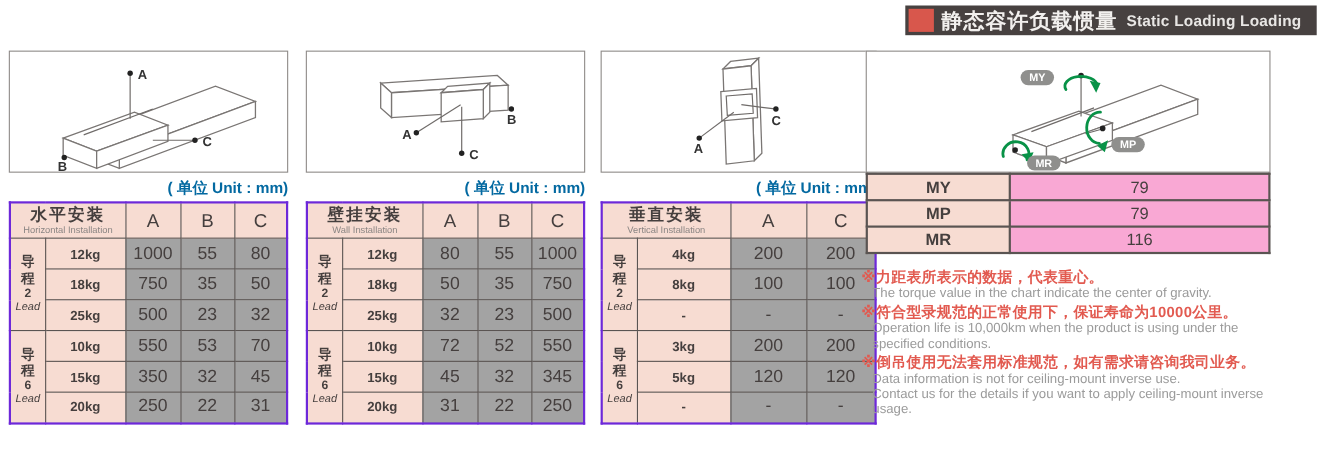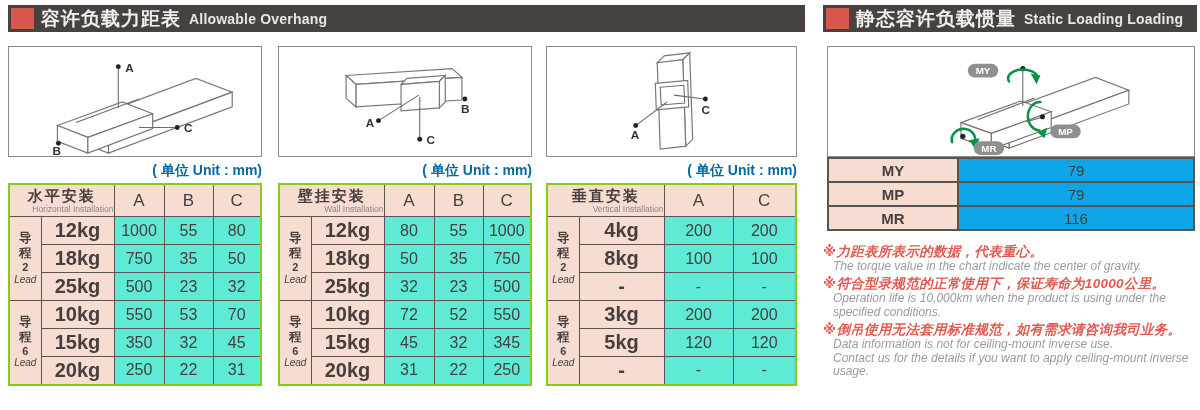--- a/index.html
+++ b/index.html
@@ -10,66 +10,61 @@
   .hdr{position:absolute;top:5px;height:27px;background:#474140;display:flex;align-items:center;}
   .hdr-accent{width:23px;height:21px;background:#d8574c;margin:0 7px 0 3px;flex:0 0 auto;}
   .hdr-zh{font-size:19px;font-weight:bold;color:#f2f0ee;letter-spacing:1px;}
   .hdr-en{font-size:14px;font-weight:bold;color:#e8e6e4;margin-left:8px;letter-spacing:0.2px;}
 
   .col{position:absolute;top:46px;}
   .dbox{height:111px;border:1.5px solid #8e8a88;background:#fff;box-sizing:border-box;}
   .unit{height:26px;line-height:26px;text-align:right;font-size:14px;font-weight:bold;color:#0369a1;}
 
   
-  table.spec{border-collapse:collapse;table-layout:fixed;width:100%;border:2px solid #84cc16;}
+  table.spec{border-collapse:collapse;table-layout:fixed;width:100%;border:2px solid #6d28d9;}
   table.spec td{border:1px solid #5a5452;text-align:center;vertical-align:middle;color:#453f3e;padding:0;}
   tr.head td{background:#f7dcd2;height:31px;}
   .tzh{font-size:15px;font-weight:bold;letter-spacing:2px;line-height:1.1;}
-  .ten{font-size:8.5px;color:#8a8583;line-height:1;margin-top:1px;text-align:right;}
+  .ten{font-size:8.5px;color:#8a8583;line-height:1;margin-top:1px;}
   .colh{font-size:17px;font-weight:normal;}
   tr.r{height:28px;}
-  td.kg{background:#f7dcd2;font-weight:bold;font-size:20px;}
-  td.v{background:#5eead4;font-size:16px;margin-left:44px;}
+  td.kg{background:#f7dcd2;font-weight:bold;font-size:12px;}
+  td.v{background:#a3a3a3;font-size:16px;margin-left:44px;}
   td.lead{background:#f7dcd2;}
   .lzh{display:block;white-space:pre-line;font-size:12.5px;font-weight:bold;line-height:1.2;}
   .lnum{display:block;font-size:11px;font-weight:bold;line-height:1.1;}
   .len{display:block;font-size:10px;line-height:1.2;font-style:italic;}
 
   
   table.mtable{border-collapse:collapse;table-layout:fixed;width:100%;border:2px solid #5a5452;}
   table.mtable td{border:2px solid #5a5452;text-align:center;vertical-align:middle;height:20px;}
   td.mlabel{background:#f7dcd2;font-weight:bold;font-size:15px;}
-  td.mval{background:#0ea5e9;font-size:15px;}
-
-  
-  .notes{margin-top:13px;margin-left:-4px;width:376px;font-style:italic;}
+  td.mval{background:#f9a8d4;font-size:15px;}
+
+  
+  .notes{margin-top:13px;margin-left:-4px;width:376px;}
   .nzh{color:#e25a50;font-size:13.5px;font-weight:bold;line-height:1.18;margin-top:3px;letter-spacing:0.3px;}
   .nen{color:#9b9b9b;font-size:12px;line-height:1.12;padding-left:10px;white-space:pre-line;}
 
   
   .dbox svg{display:block;width:100%;height:100%;}
   .ln{stroke:#7a7674;stroke-width:1.2;fill:#ffffff;}
   .thin{stroke:#6f6b69;stroke-width:1.1;fill:none;}
   .dot{fill:#222222;}
   .lab{font-family:"Liberation Sans",sans-serif;font-size:12px;font-weight:bold;fill:#333333;}
   .garc{stroke:#089247;stroke-width:2.6;fill:none;stroke-linecap:round;}
   .gtri{fill:#089247;}
   .badge{fill:#8f8f8d;}
   .btxt{font-family:"Liberation Sans",sans-serif;font-size:10px;font-weight:bold;fill:#ffffff;text-anchor:middle;}
 </style>
 </head>
 <body>
 
 <div class="canvas">
 
-  <div class="hdr" style="left:8px;width:797px;">
-    <span class="hdr-accent"></span>
-    <span class="hdr-zh">容许负载力距表</span>
-    <span class="hdr-en">Allowable Overhang</span>
-  </div>
 
   <div class="hdr" style="left:823px;width:374px;">
     <span class="hdr-accent"></span>
     <span class="hdr-zh">静态容许负载惯量</span>
     <span class="hdr-en">Static Loading Loading</span>
   </div>
 
   <div class="col" style="left:8px;width:254px;">
     <div class="dbox">
       <svg viewBox="0 0 252 111">
@@ -323,21 +318,21 @@
       </tr>
       <tr class="r">
         <td class="kg">-</td>
         <td class="v">-</td>
         <td class="v">-</td>
       </tr>
     </tbody>
       </table>
   </div>
 
-  <div class="col" style="left:827px;width:368px;">
+  <div class="col" style="left:787px;width:368px;">
     <div class="dbox">
       <svg viewBox="0 0 368 111">
         <polygon class="ln" points="148,76 270,31 304,44 182,89"></polygon>
         <polygon class="ln" points="182,89 304,44 304,58 182,103"></polygon>
         <polygon class="ln" points="148,76 182,89 182,103 148,90"></polygon>
         <polygon class="ln" points="133,77 194,55 225,66 164,88"></polygon>
         <polygon class="ln" points="133,77 164,88 164,104 133,93"></polygon>
         <polygon class="ln" points="164,88 225,66 225,82 164,104"></polygon>
         <line class="thin" x1="150" y1="74" x2="208" y2="52"></line>
 

